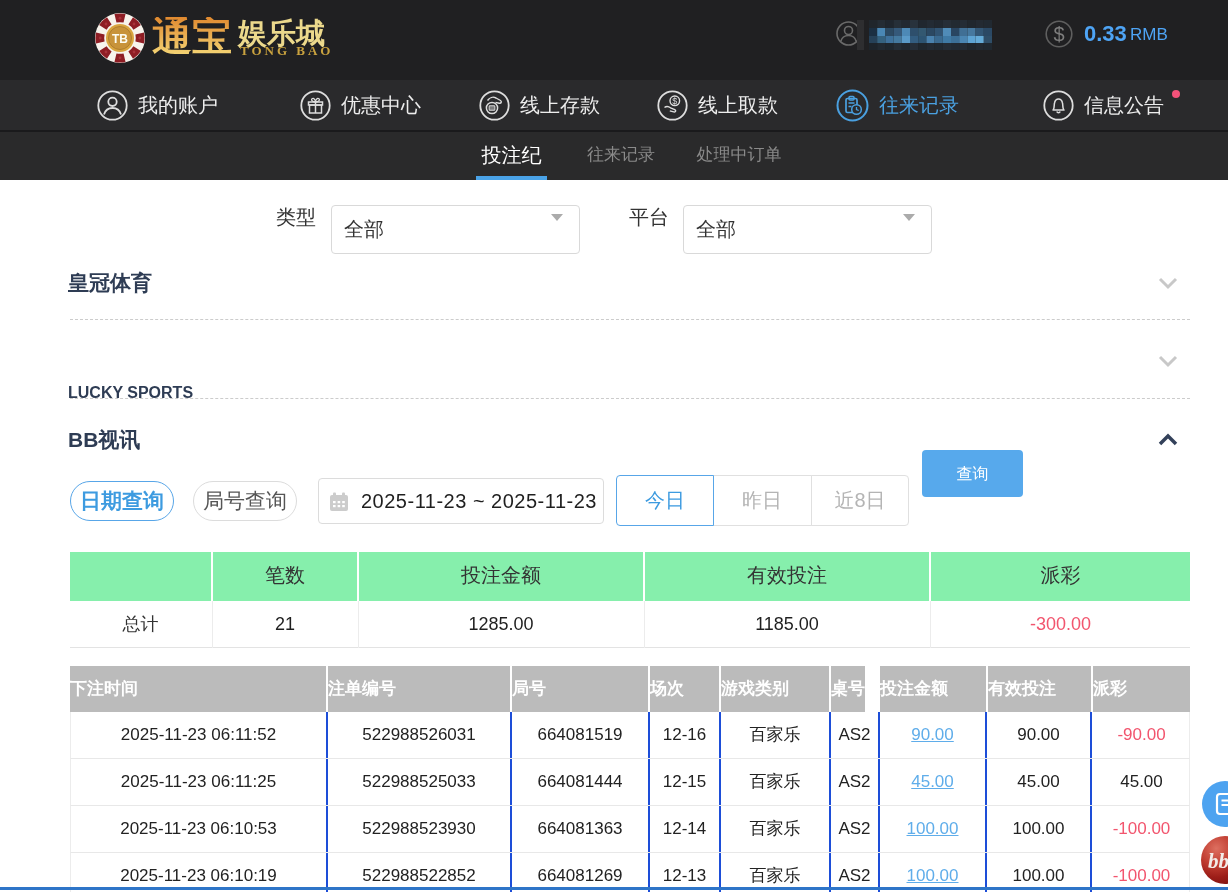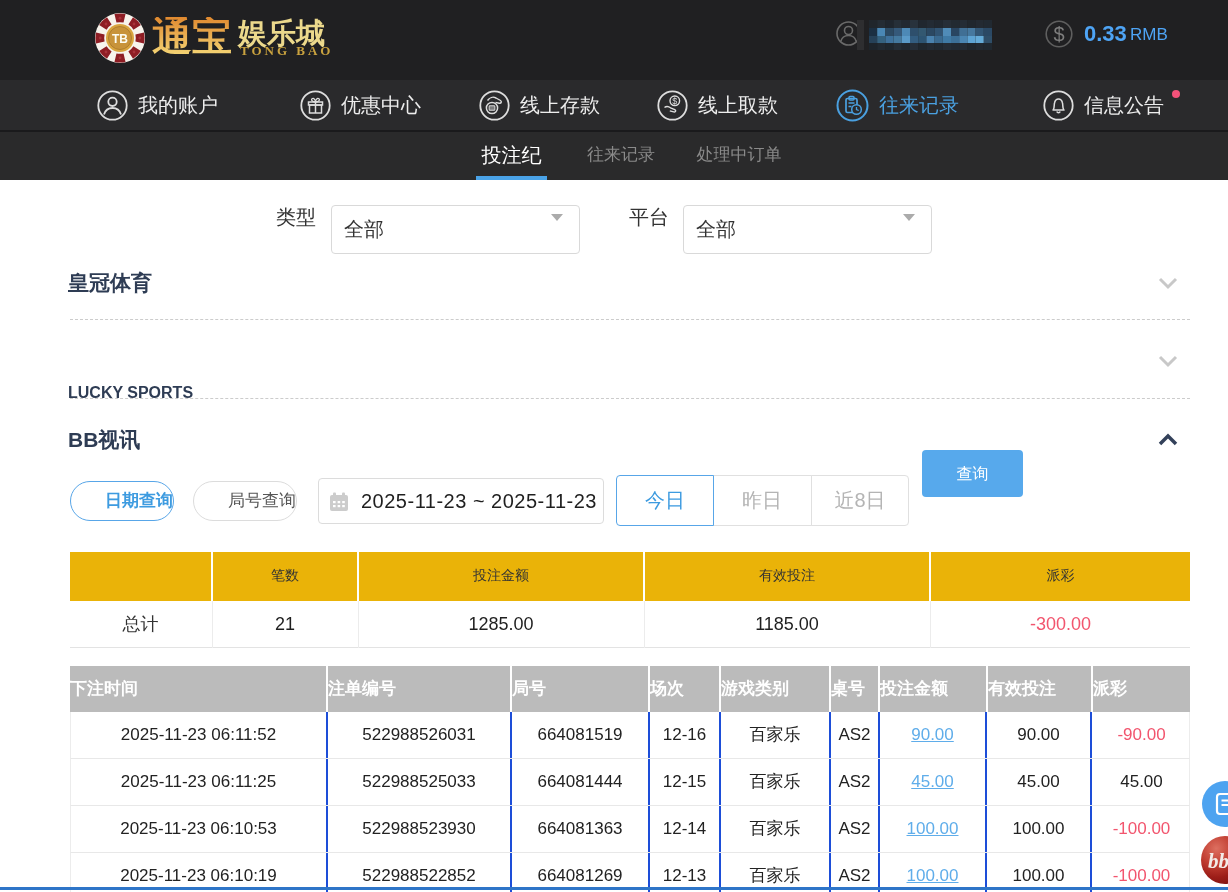--- a/index.html
+++ b/index.html
@@ -25,34 +25,34 @@
 .flabel { position:absolute; font-size:20px; color:#333; }
 .selbox { position:absolute; width:249px; height:49px; border:1px solid #d9d9d9; border-radius:4px; background:#fff; font-size:20px; color:#333; line-height:47px; padding-left:12px;margin-top:12px; }
 .selarrow { position:absolute; width:0; height:0; border-left:6.5px solid transparent; border-right:6.5px solid transparent; border-top:7.5px solid #ababab; }
 
 
 .sect { position:absolute; left:68px; font-size:21px; line-height:22px; font-weight:bold; color:#2e3c54; }
 .dashline { position:absolute; left:70px; width:1120px; border-top:1px dashed #ccc; }
 .chev { position:absolute; width:24px; height:24px; }
 
 
-.pill { position:absolute; height:40px; border-radius:20px; background:#fff; font-size:17px; text-align:right; line-height:38px; }
+.pill { position:absolute; height:40px; border-radius:20px; background:#fff; font-size:21px; text-align:center; line-height:38px; }
 .pill.on { border:1px solid #58a6e8; color:#3d9be0; font-weight:bold; }
 .pill.off { border:1px solid #dcdcdc; color:#555; }
 #datebox { position:absolute; left:318px; top:478px; width:286px; height:46px; border:1px solid #dcdcdc; border-radius:4px; background:#fff; }
 #datebox .dtxt { position:absolute; left:42px; top:0; line-height:44px; font-size:20px; color:#1f1f1f; letter-spacing:0.5px; }
 .seg { position:absolute; top:475px; height:51px; background:#fff; text-align:center; font-size:20px; line-height:49px; }
 .seg.on { border:1px solid #58a6e8; color:#3d9be0; border-radius:4px 0 0 4px; z-index:2; }
 .seg.off { border:1px solid #e0e0e0; color:#b4b4b4; }
 #btnQuery { position:absolute; left:922px; top:450px; width:101px; height:47px; background:#57a9ec; border-radius:4px; color:#fff; font-size:16px; text-align:center; line-height:47px; }
 
 
 #sumtab { position:absolute; left:70px; top:552px; width:1120px; }
 #sumtab .hrow { height:48px; background:#fff; }
-#sumtab .hcell { position:absolute; top:0; height:59px; background:#eab308; color:#333; font-size:14px; text-align:center; line-height:47px; }
+#sumtab .hcell { position:absolute; top:0; height:59px; background:#86efac; color:#333; font-size:20px; text-align:center; line-height:47px; }
 #sumtab .drow { position:absolute; top:49px; width:1120px; height:47px; border-bottom:1px solid #e3e3e3; background:#fff; }
 #sumtab .dcell { position:absolute; top:0; height:47px; font-size:18px; color:#1f1f1f; text-align:center; line-height:47px; }
 
 
 #maintab { position:absolute; left:70px; top:666px; width:1120px; }
 .mh { position:absolute; top:0; height:46px; background:#bbbbbb; color:#fff; font-size:17px; font-weight:bold; line-height:46px; }
 .mrow { position:absolute; width:1120px; height:47px; background:#fff; border-bottom:1px solid #e8e8e8; border-left:1px solid #ececec; border-right:1px solid #ececec; }
 .mc { position:absolute; top:0; height:46px; font-size:17px; color:#222; text-align:center; line-height:46px; border-right:2px solid #1d4ed8; }
 .mc.last { border-right:none; }
 .mc a { color:#5fadea; text-decoration:underline; }
@@ -305,21 +305,21 @@
   </div>
 </div>
 
 <div id="maintab">
   <div style="position:relative; height:46px;">
     <div class="mh" style="left:0; width:256px;">下注时间</div>
     <div class="mh" style="left:442px; width:136px;">局号</div>
     <div class="mh" style="left:258px; width:182px;">注单编号</div>
     <div class="mh" style="left:580px; width:69px;">场次</div>
     <div class="mh" style="left:651px; width:108px;">游戏类别</div>
-    <div class="mh" style="left:761px; width:47px;">桌号</div>
+    <div class="mh" style="left:761px; width:34px;">桌号</div>
     <div class="mh" style="left:810px; width:106px;">投注金额</div>
     <div class="mh" style="left:918px; width:103px;">有效投注</div>
     <div class="mh" style="left:1023px; width:97px;">派彩</div>
   </div>
   <div class="mrow" style="top:46px;">
     <div class="mc" style="left:0; width:257px;">2025-11-23 06:11:52</div>
     <div class="mc" style="left:257px; width:184px;">522988526031</div>
     <div class="mc" style="left:441px; width:138px;">664081519</div>
     <div class="mc" style="left:579px; width:71px;">12-16</div>
     <div class="mc" style="left:650px; width:110px;">百家乐</div>

